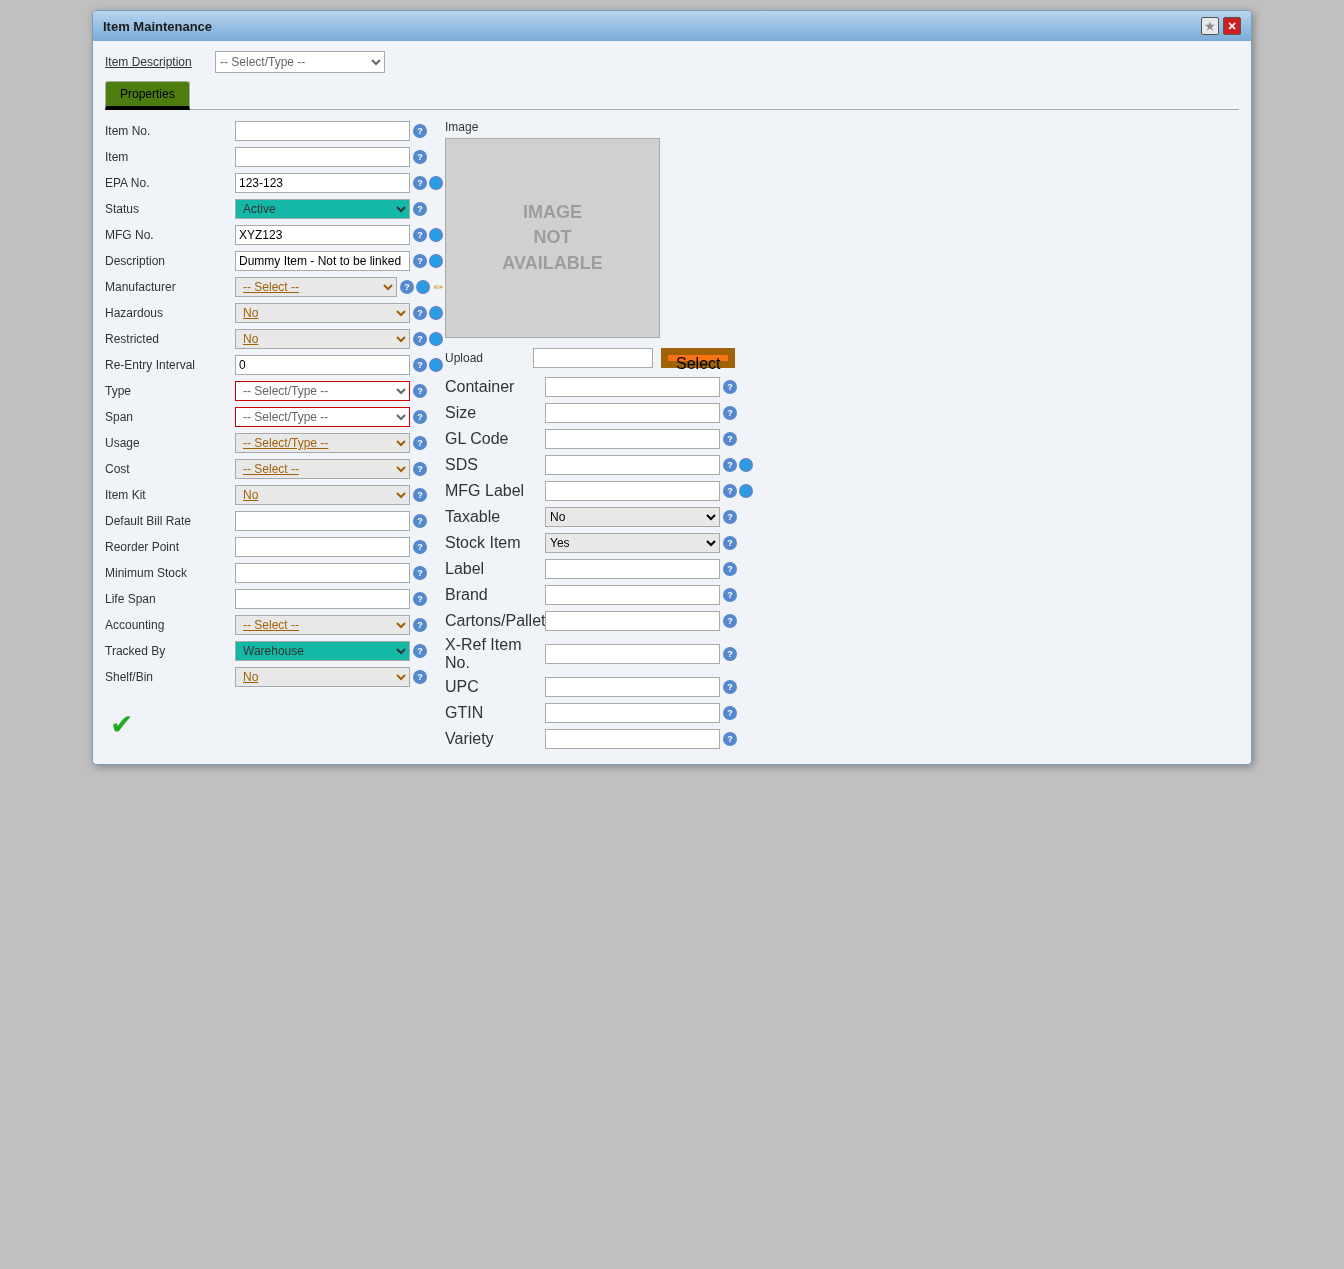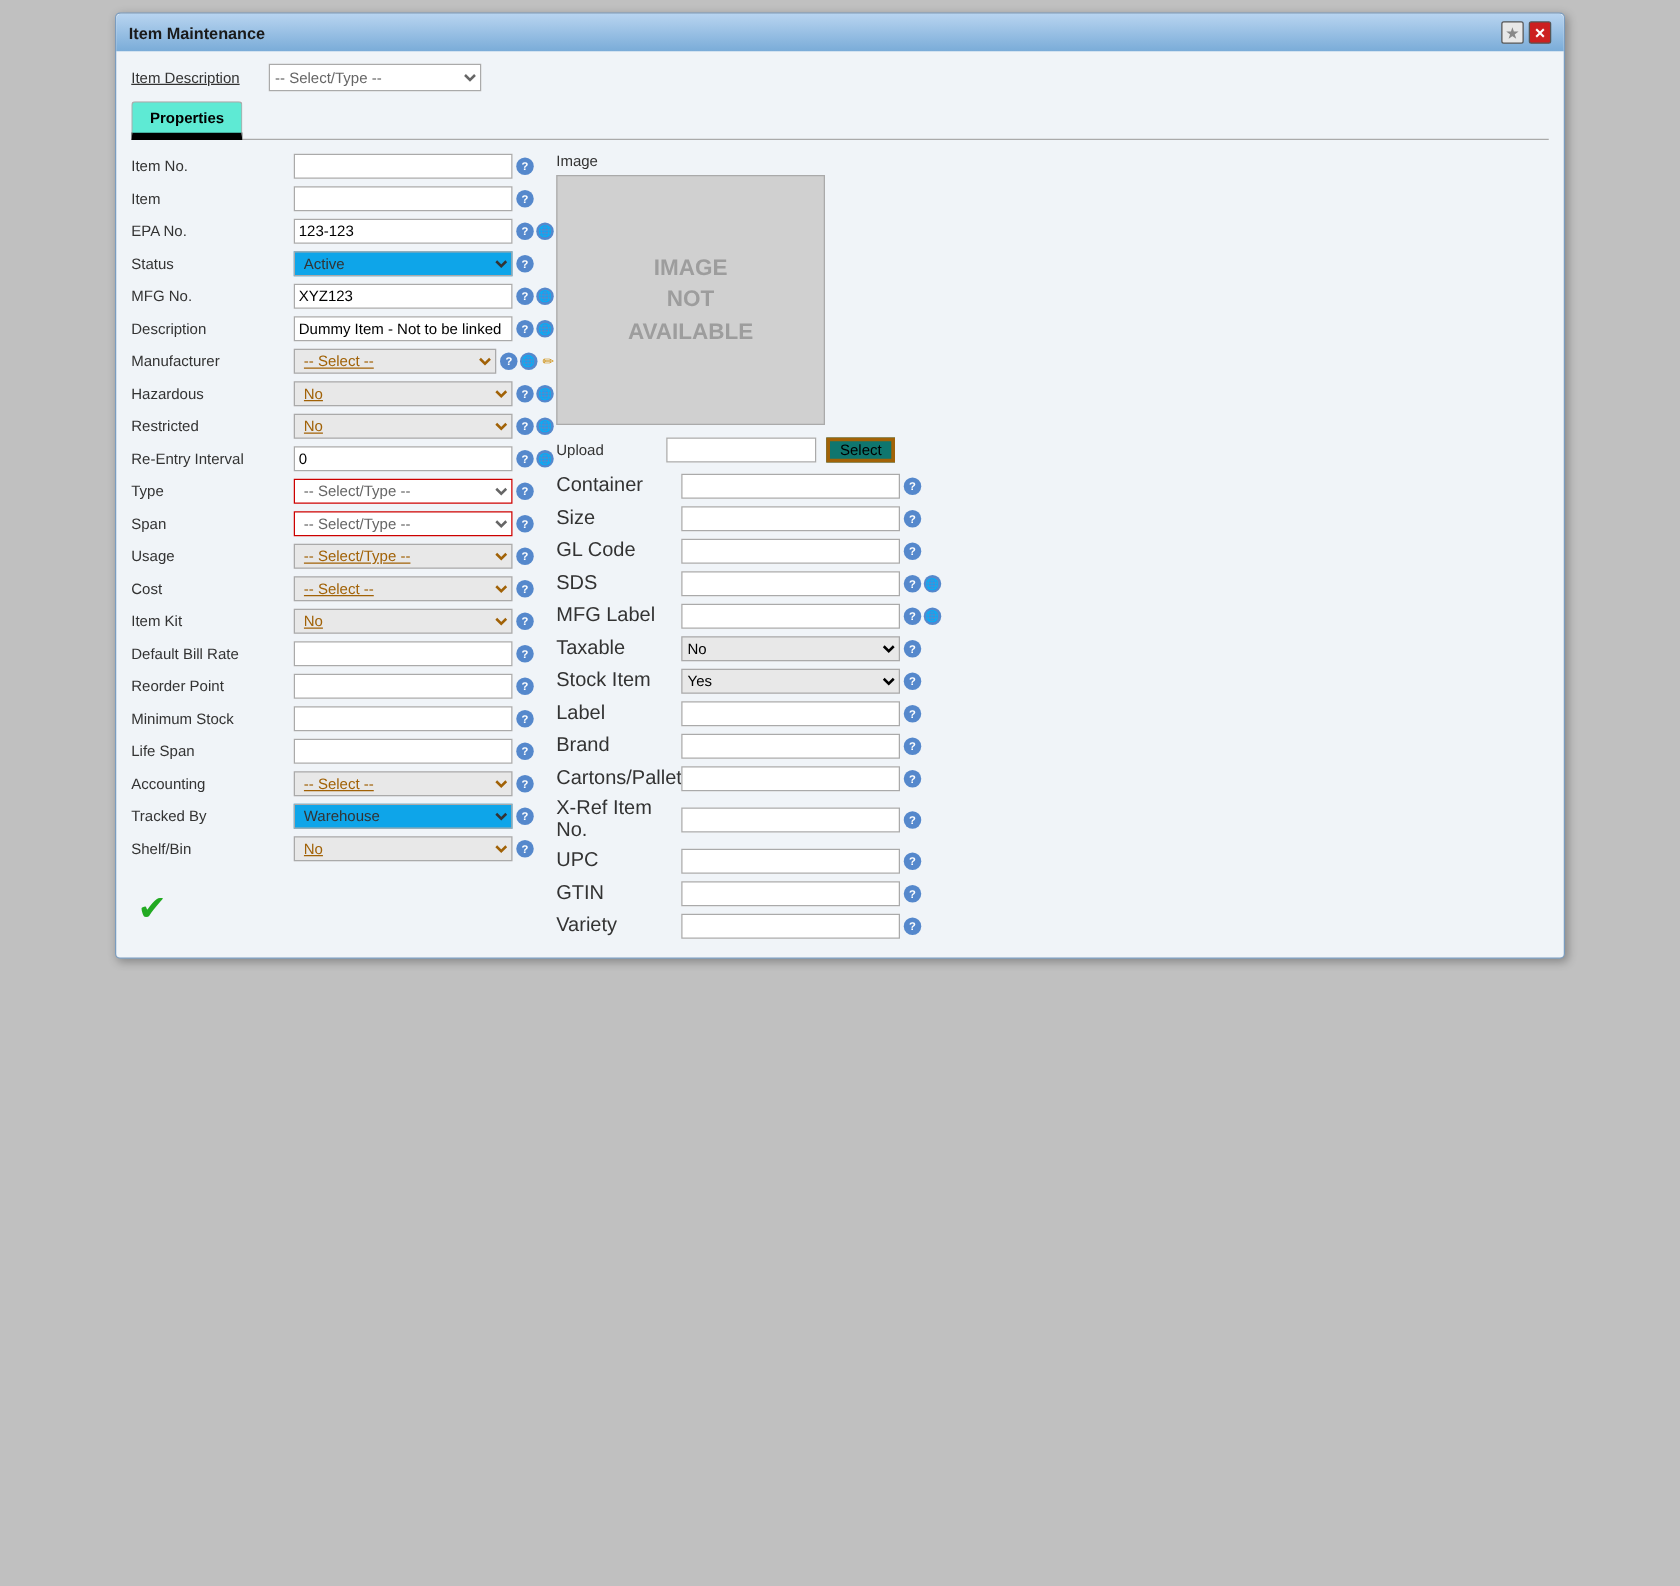--- a/index.html
+++ b/index.html
@@ -83,24 +83,23 @@
     .tab {
       padding: 5px 14px;
       font-size: 12px;
       border: 1px solid #aaa;
       border-bottom: none;
       background: #e0ecf8;
       cursor: pointer;
       border-radius: 3px 3px 0 0;
     }
     .tab.active {
-      background: #5eead4;
-      border-bottom: 6px solid #000000;
+      background: #4d7c0f;
+      border-bottom: 4px solid #000000;
       margin-bottom: -1px;
-      font-weight: bold;
     }
     .main-form {
       display: flex;
     }
     .left-panel {
       width: 340px;
       flex-shrink: 0;
     }
     .right-panel {
       flex: 1;
@@ -128,21 +127,21 @@
       width: 175px;
     }
     .form-select {
       width: 175px;
       background: #e8e8e8;
       color: #a16207;
       text-decoration: underline;
     }
     .form-select-white {
       width: 175px;
-      background: #0ea5e9;
+      background: #14b8a6;
       color: #333;
     }
     .form-select-red {
       width: 175px;
       background: white;
       color: #666;
       border: 1px solid #cc0000;
     }
     .info-icon {
       width: 14px;
@@ -219,23 +218,23 @@
     }
     .upload-input {
       width: 120px;
       height: 20px;
       border: 1px solid #aaa;
       background: white;
     }
     .select-btn {
       height: 20px;
       padding: 0 8px;
-      font-size: 12px;
-      border: 3px solid #a16207;
-      background: #0f766e;
+      font-size: 16px;
+      border: 7px solid #a16207;
+      background: #f97316;
       cursor: pointer;
     }
     .right-form-row {
       display: flex;
       align-items: center;
       margin-bottom: 4px;
       min-height: 22px;
     }
     .right-form-label {
       width: 100px;

